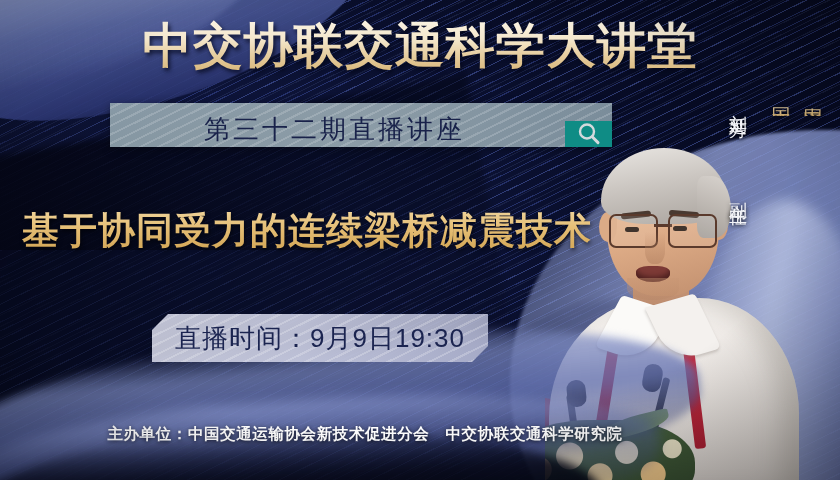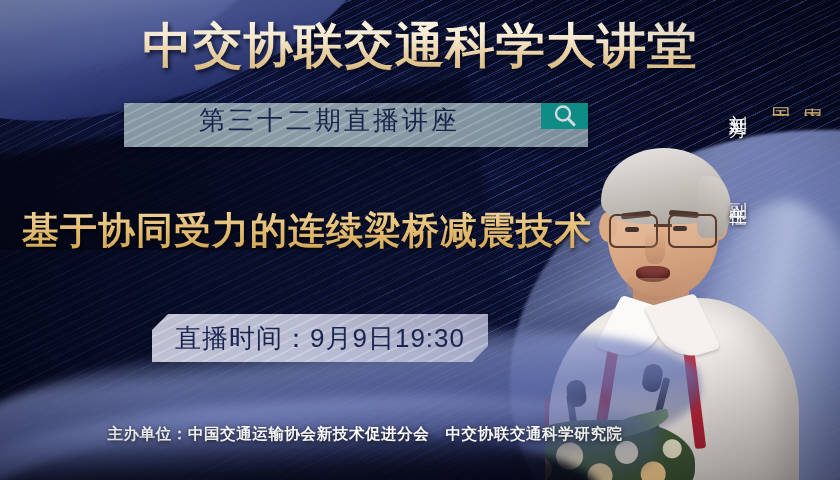--- a/index.html
+++ b/index.html
@@ -287,26 +287,25 @@
     -webkit-background-clip: text;
     background-clip: text;
     color: transparent;
     -webkit-text-fill-color: transparent;
     filter: drop-shadow(2px 3px 2px rgba(3,6,24,.75));
     white-space: nowrap;
     transform: scaleX(1.03);
   }
 
   .subtitle-bar {
-    position: absolute; left: 110px; top: 103px; width: 464px; height: 44px;
+    position: absolute; left: 110px; top: 103px; width: 502px; height: 44px;
     background: linear-gradient(100deg, rgba(139,157,168,.96) 0%, rgba(150,167,177,.93) 50%, rgba(128,147,160,.95) 100%);
     overflow: hidden;
-    display: flex; align-items: flex-start;
+    display: flex; align-items: flex-end;
     box-shadow: 0 2px 8px rgba(0,0,0,.35);
-    margin-left: 14px;
   }
   .subtitle-bar::after {
     content:""; position: absolute; inset: 0;
     background-image: repeating-linear-gradient(
       -26deg,
       rgba(255,255,255,0) 0 6px,
       rgba(255,255,255,.16) 6px 8px);
     pointer-events: none;
   }
   .subtitle-text {

